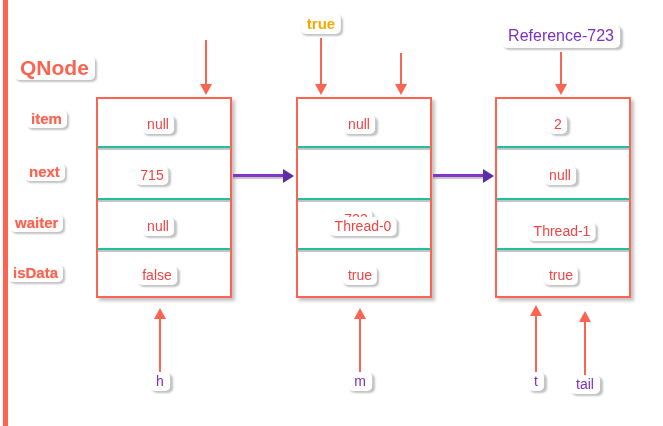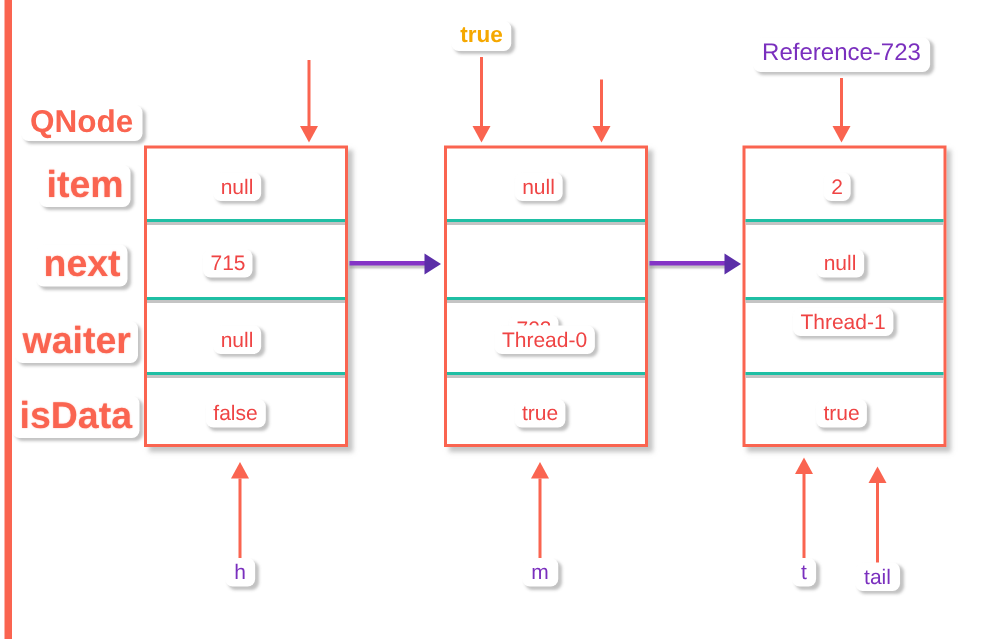--- a/index.html
+++ b/index.html
@@ -49,21 +49,21 @@
   }
   .chip.head{
     color:#f5a800;
     font-size:15px;
     font-weight:bold;
     transform:translateX(-50%);
     padding:2px 6px 3px 6px;
   }
   .chip.fld{
     color:#fa6450;
-    font-size:25px;
+    font-size:15px;
     font-weight:bold;
     text-shadow:0 0 1px rgba(250,100,80,.55);
     padding:1px 5px 2px 5px;
   }
   .chip.title{
     color:#fa6450;
     font-size:21px;
     font-weight:bold;
     padding:1px 6px 2px 6px;
   }
@@ -117,21 +117,21 @@
     border-left:11px solid #5b2ea8;
   }
 </style>
 </head>
 <body>
 
 <div id="stage">
 
   <div class="left-bar"></div>
 
-  <div class="chip title" style="left:14px;top:56px;margin-top:14px;">QNode</div>
+  <div class="chip title" style="left:14px;top:56px;">QNode</div>
 
   <div class="chip fld" style="left:26px;top:110px;">item</div>
   <div class="chip fld" style="left:24px;top:163px;">next</div>
   <div class="chip fld" style="left:8px;top:264px;">isData</div>
   <div class="chip fld" style="left:10px;top:214px;">waiter</div>
 
   <div class="node" style="left:96px;top:97px;width:136px;height:201px;">
     <div class="divider" style="left:0px;top:47px;width:132px;"></div>
     <div class="divider" style="left:0px;top:99px;width:132px;"></div>
     <div class="divider" style="left:0px;top:149px;width:132px;"></div>
@@ -151,21 +151,21 @@
   <div class="chip val" style="left:363px;top:217px;">Thread-0</div>
   <div class="chip val" style="left:360px;top:266px;">true</div>
 
   <div class="node" style="left:495px;top:97px;width:136px;height:201px;">
     <div class="divider" style="left:0px;top:47px;width:132px;"></div>
     <div class="divider" style="left:0px;top:99px;width:132px;"></div>
     <div class="divider" style="left:0px;top:149px;width:132px;"></div>
   </div>
   <div class="chip val" style="left:558px;top:115px;">2</div>
   <div class="chip val" style="left:560px;top:166px;">null</div>
-  <div class="chip val" style="left:562px;top:205px;">Thread-1</div>
+  <div class="chip val" style="left:562px;top:222px;">Thread-1</div>
   <div class="chip val" style="left:561px;top:266px;">true</div>
 
   <div class="link-line" style="left:233px;top:174px;width:52px;"></div>
   <div class="link-head" style="left:283px;top:169px;"></div>
 
   <div class="link-line" style="left:433px;top:174px;width:52px;"></div>
   <div class="link-head" style="left:483px;top:169px;"></div>
 
   <div class="arrow-line" style="left:205px;top:40px;height:45px;"></div>
   <div class="arrow-head-down" style="left:200px;top:84px;"></div>

